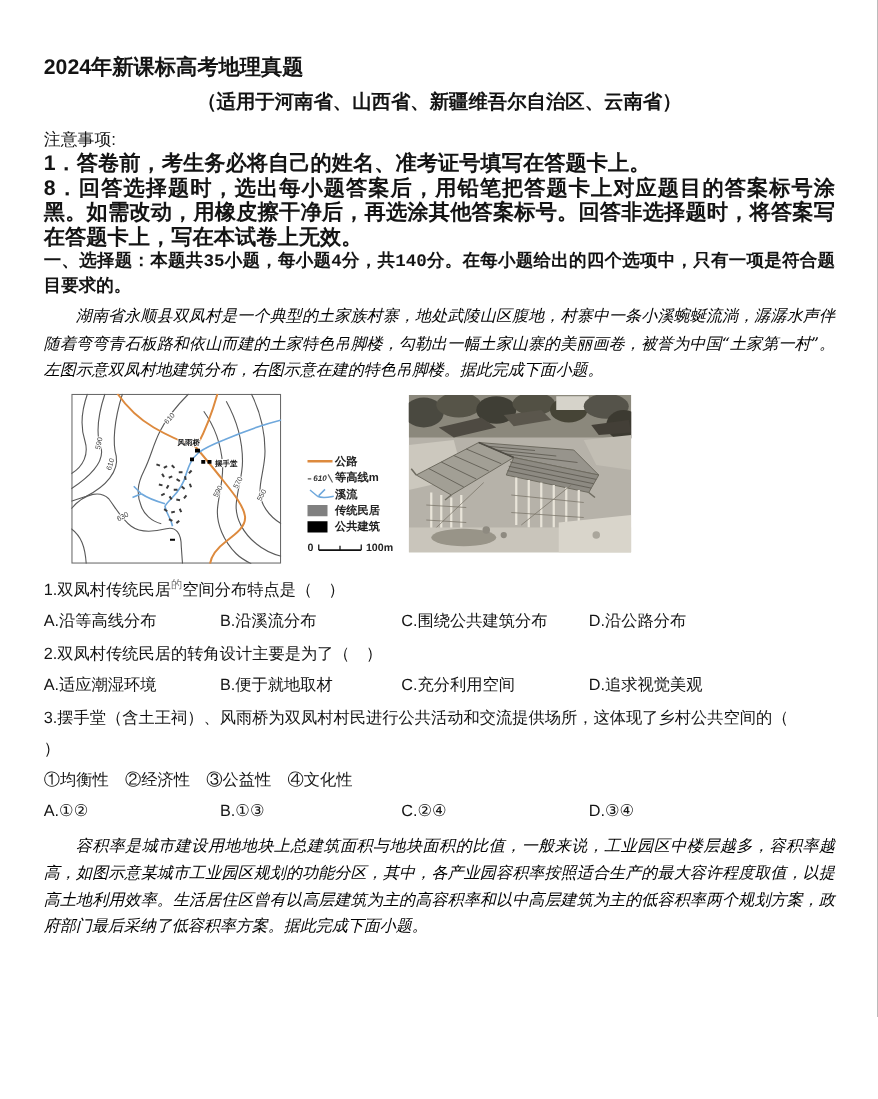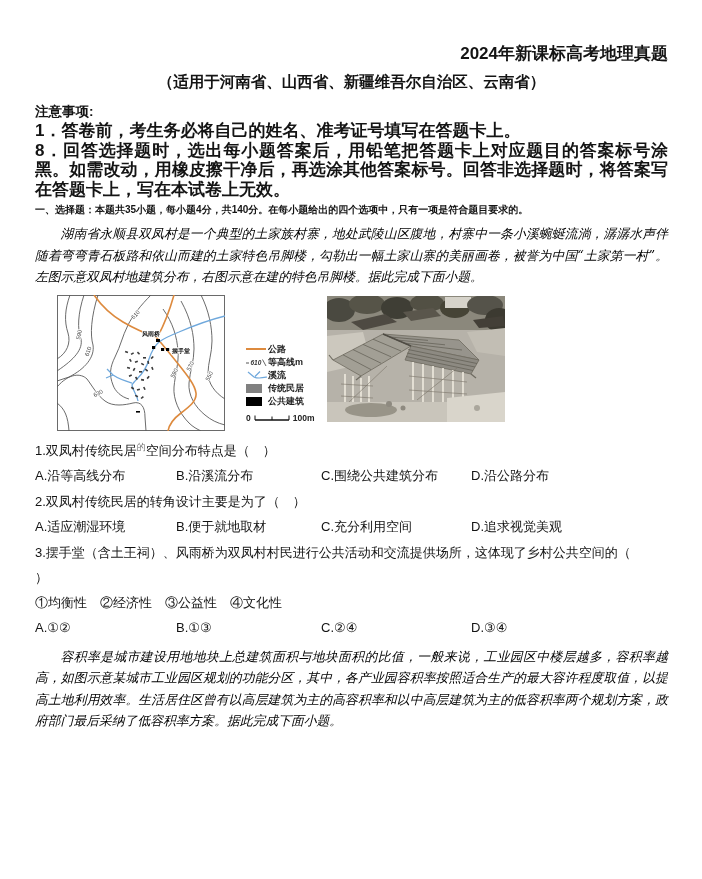--- a/index.html
+++ b/index.html
@@ -2,25 +2,25 @@
 <html><head>
 <meta charset="utf-8">
 <style>
   html,body { margin:0; padding:0; background:#888; }
   .page {
     position:relative; width:702px; height:879px; margin:0 auto;
     background:#ffffff; overflow:hidden;
     font-family:"Liberation Sans", sans-serif; color:#141414;
   }
   .content { padding:44px 34px 0 35px; }
-  .doc-title { text-align:right; font-weight:bold; font-size:17px; line-height:20px; }
+  .doc-title { text-align:left; font-weight:bold; font-size:17px; line-height:20px; }
   .doc-subtitle { text-align:center; font-weight:bold; font-size:15.5px; line-height:22px; margin-top:7px; }
-  .notice-heading { font-weight:bold; font-size:13.5px; line-height:19px; margin-top:9px; }
+  .notice-heading { font-weight:normal; font-size:13.5px; line-height:19px; margin-top:9px; }
   .notice-item { font-weight:bold; font-size:17px; line-height:19.5px; text-align:justify; }
-  .section-heading { font-weight:bold; font-size:10px; line-height:20px; text-align:justify; margin-top:1px; }
+  .section-heading { font-weight:bold; font-size:14px; line-height:20px; text-align:justify; margin-top:1px;font-family:Liberation Mono, monospace; }
   .passage {
     font-family:"DejaVu Serif", serif; font-style:italic;
     font-size:12.8px; line-height:21.5px; color:#000000;
     text-indent:2em; text-align:justify; margin-top:3px;
   }
   .figure-row { display:flex; align-items:flex-start; margin:7px 0 8px 22px; }
   .map-box { flex:none; }
   .legend { flex:none; width:72px; margin-left:21px; margin-top:48px; font-size:9px; font-weight:bold; color:#222; }
   .legend-row { display:flex; align-items:center; gap:0; height:13px; }
   .legend-sym { flex:none; width:22px; display:flex; align-items:center; }

